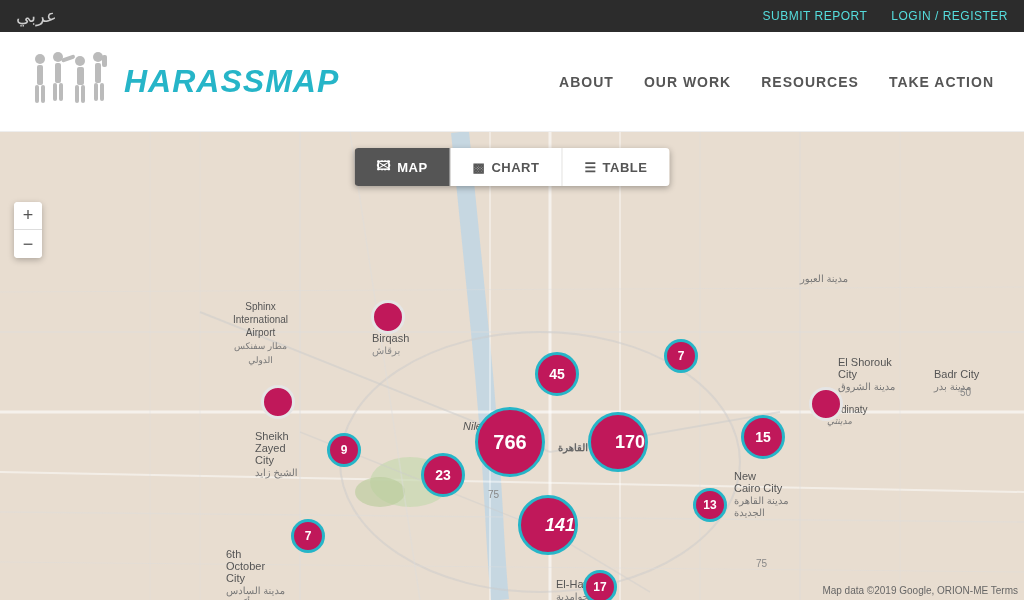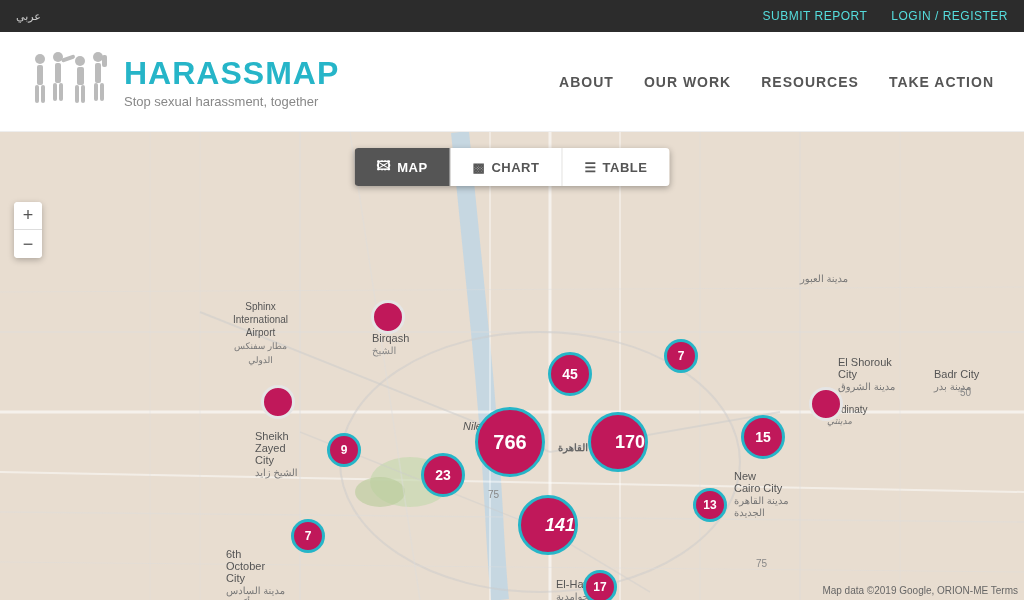--- a/index.html
+++ b/index.html
@@ -7,39 +7,39 @@
 
     
     .top-bar {
       background: #2c2c2c;
       height: 32px;
       display: flex;
       align-items: center;
       justify-content: space-between;
       padding: 0 16px;
     }
-    .top-bar-left { color: #ccc; font-size: 11px; }
+    .top-bar-left { color: #ccc; font-size: 18px; }
     .top-bar-right { display: flex; gap: 24px; margin-left: 13px; }
     .top-bar-right a {
       color: #5dd; font-size: 12px; text-decoration: none; letter-spacing: 0.5px; cursor: pointer;
     }
 
     
     .header {
       height: 100px;
       display: flex;
       align-items: center;
       justify-content: space-between;
       padding: 0 30px;
       background: #fff;
       border-bottom: 1px solid #eee;
     }
     .logo-area { display: flex; align-items: center; gap: 14px; }
     .logo-icon { width: 80px; height: 70px; }
-    .logo-text-block { display: flex; flex-direction: column; }
+    .logo-text-block { display: flex; flex-direction: row; font-style: italic; }
     .logo-title { font-size: 32px; font-weight: 300; color: #555; letter-spacing: 1px; }
     .logo-title span { color: #26b5c8; font-weight: 700; }
     .logo-subtitle { font-size: 13px; color: #888; margin-top: 2px; }
 
     .nav { display: flex; align-items: center; gap: 30px; }
     .nav-item {
       font-size: 14px; font-weight: 700; color: #555; letter-spacing: 1px;
       cursor: pointer; text-transform: uppercase;
     }
 
@@ -197,21 +197,20 @@
         <rect x="65" y="16" width="6" height="20" rx="2"></rect>
         <rect x="64" y="36" width="4" height="18" rx="2"></rect>
         <rect x="70" y="36" width="4" height="18" rx="2"></rect>
         <rect x="72" y="8" width="5" height="12" rx="2"></rect>
       </g>
     </svg>
     <div class="logo-text-block">
       <div class="logo-title">
         <span>HARASS</span><span style="color:#26b5c8;font-weight:700;">MAP</span>
       </div>
-      <div class="logo-subtitle">Stop sexual harassment, together</div>
     </div>
   </div>
 
   <nav class="nav">
     <span class="nav-item">ABOUT</span>
     <span class="nav-item">OUR WORK</span>
     <span class="nav-item">RESOURCES</span>
     <span class="nav-item">TAKE ACTION</span>
   </nav>
 </div>
@@ -250,21 +249,21 @@
     <line x1="200" y1="180" x2="550" y2="320" stroke="#ccc" stroke-width="2" opacity="0.5"></line>
     <line x1="550" y1="320" x2="780" y2="280" stroke="#ccc" stroke-width="2" opacity="0.5"></line>
     <line x1="300" y1="300" x2="550" y2="400" stroke="#ccc" stroke-width="1.5" opacity="0.4"></line>
     <line x1="550" y1="400" x2="650" y2="460" stroke="#ccc" stroke-width="1.5" opacity="0.4"></line>
   </svg>
 
   <div class="map-label" style="top:168px;left:233px;font-size:10px;text-align:center;line-height:1.3;">
     Sphinx<br>International<br>Airport<br>
     <span style="font-size:9px;color:#777;">مطار سفنكس<br>الدولي</span>
   </div>
-  <div class="map-label" style="top:200px;left:372px;">Birqash<br><span style="color:#888;font-size:10px;">الشيخ</span></div>
+  <div class="map-label" style="top:200px;left:372px;">Birqash<br><span style="color:#888;font-size:10px;">برقاش</span></div>
   <div class="map-label" style="top:248px;left:463px;font-style:italic;margin-top:40px;">Nile</div>
   <div class="map-label" style="top:298px;left:255px;">Sheikh<br>Zayed<br>City<br><span style="font-size:10px;color:#777;">الشيخ زايد</span></div>
   <div class="map-label bold" style="top:310px;left:558px;font-size:10px;color:#666;">القاهرة</div>
   <div class="map-label" style="top:416px;left:226px;">6th<br>October<br>City<br><span style="font-size:10px;color:#777;">مدينة السادس<br>من أكتوبر</span></div>
   <div class="map-label" style="top:224px;left:838px;">El Shorouk<br>City<br><span style="font-size:10px;color:#777;">مدينة الشروق</span></div>
   <div class="map-label" style="top:236px;left:934px;">Badr City<br><span style="font-size:10px;color:#777;">مدينة بدر</span></div>
   <div class="map-label" style="top:338px;left:734px;">New<br>Cairo City<br><span style="font-size:10px;color:#777;">مدينة القاهرة<br>الجديدة</span></div>
   <div class="map-label" style="top:446px;left:556px;">El-Hawamo<br><span style="font-size:10px;color:#777;">الحوامدية</span></div>
 
   <div class="map-label" style="top:141px;left:800px;font-size:10px;color:#777;">مدينة العبور</div>
@@ -305,21 +304,21 @@
         <span>170</span>
       </div>
   </div>
 
   <div class="map-pin" style="top:393px;left:548px;font-style:italic;">
     <div class="pin-circle pin-intervention pin-large">
         <span>141</span>
       </div>
   </div>
 
-  <div class="map-pin" style="top:242px;left:570px;">
+  <div class="map-pin" style="top:242px;left:557px;">
     <div class="pin-circle pin-intervention pin-medium">
         <span>45</span>
       </div>
   </div>
 
   <div class="map-pin" style="top:343px;left:443px;">
     <div class="pin-circle pin-intervention pin-medium">
         <span>23</span>
       </div>
   </div>

